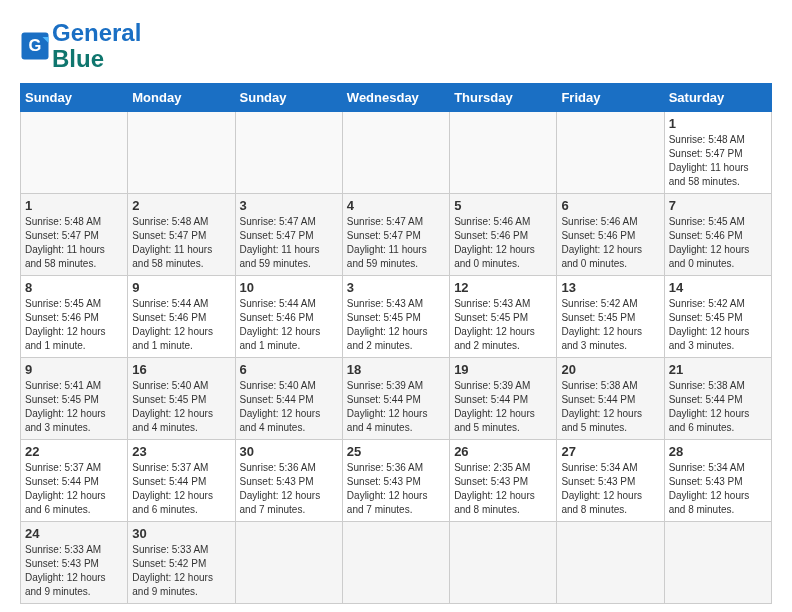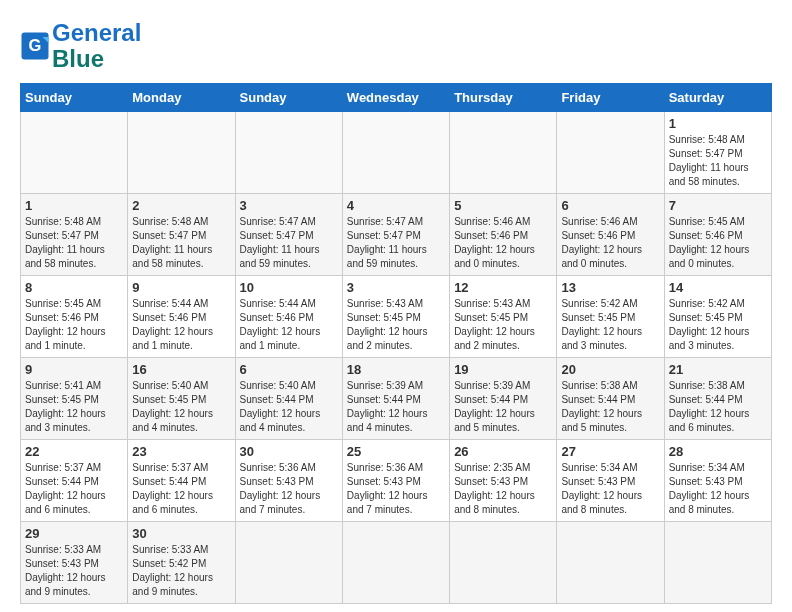--- a/index.html
+++ b/index.html
@@ -364,21 +364,21 @@
         <span class="day-num">28</span>
         <div class="day-info">
           <span>Sunrise: 5:34 AM</span><br>
           <span>Sunset: 5:43 PM</span><br>
           <span>Daylight: 12 hours and 8 minutes.</span>
         </div>
       </td>
       </tr>
       <tr>
         <td>
-        <span class="day-num">29</span>
+        <span class="day-num">24</span>
         <div class="day-info">
           <span>Sunrise: 5:33 AM</span><br>
           <span>Sunset: 5:43 PM</span><br>
           <span>Daylight: 12 hours and 9 minutes.</span>
         </div>
       </td>
         <td>
         <span class="day-num">30</span>
         <div class="day-info">
           <span>Sunrise: 5:33 AM</span><br>

